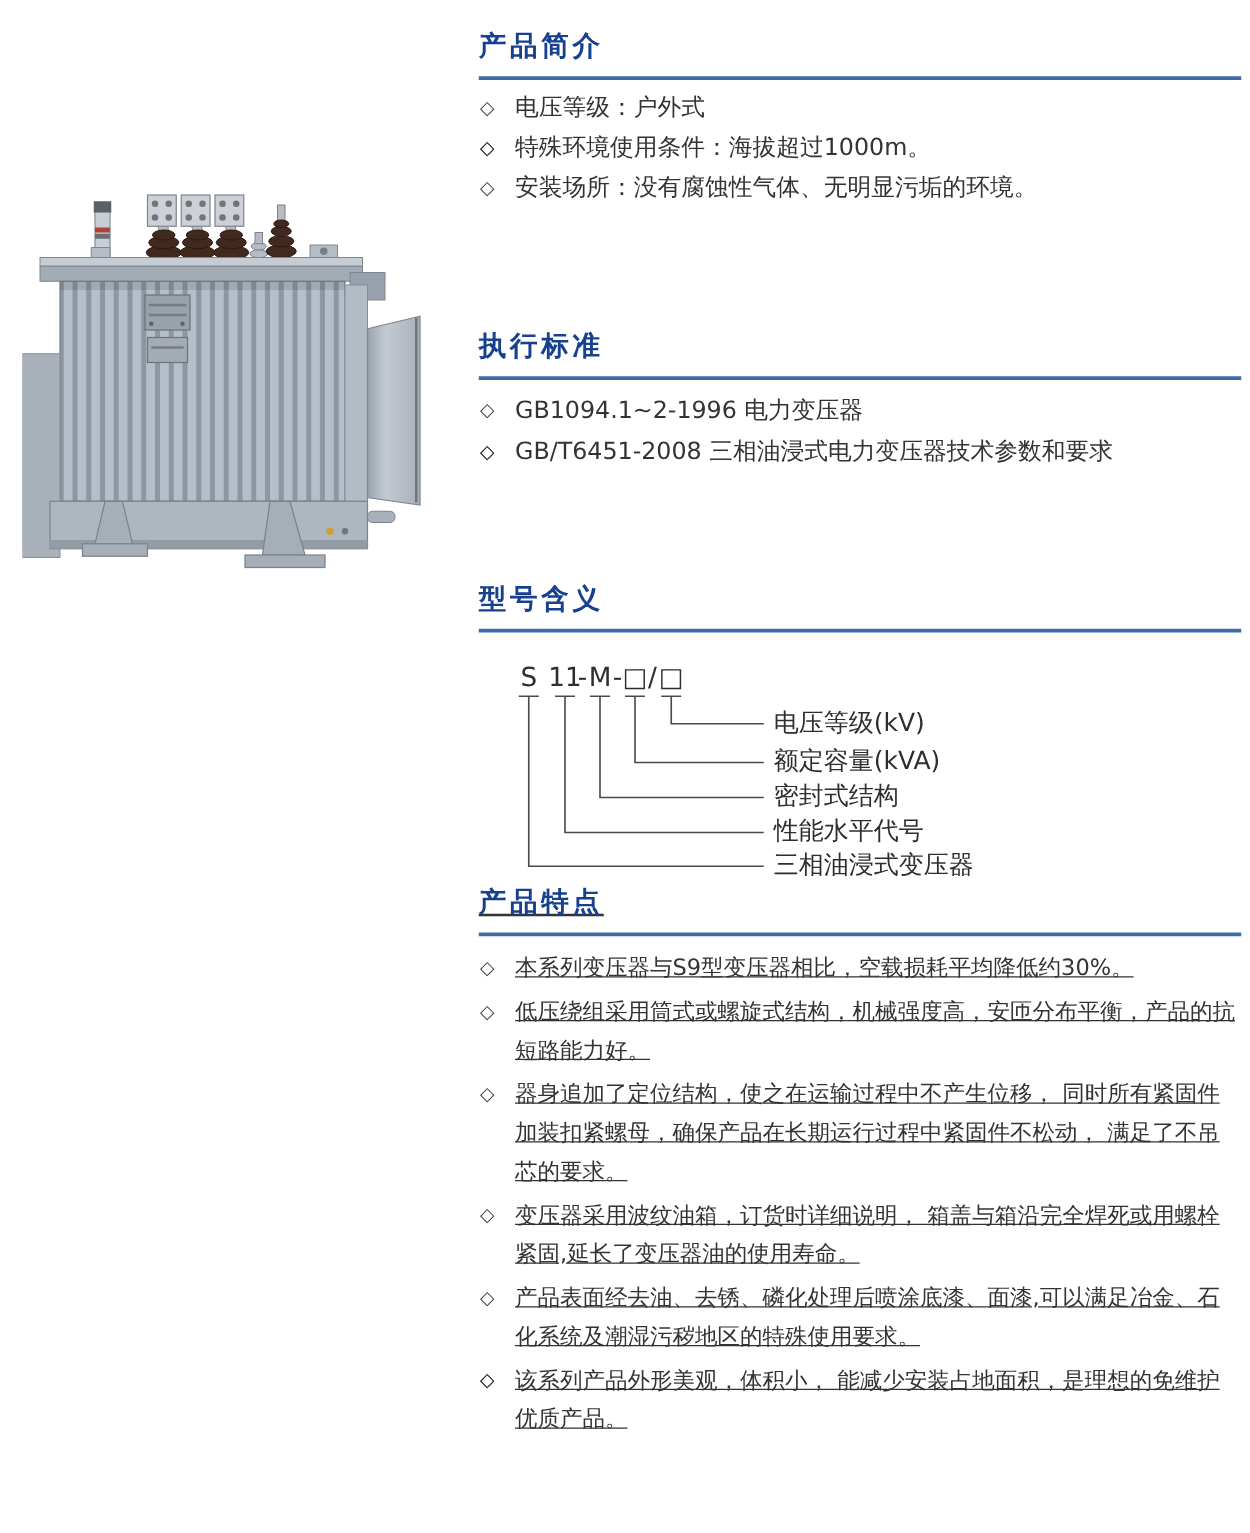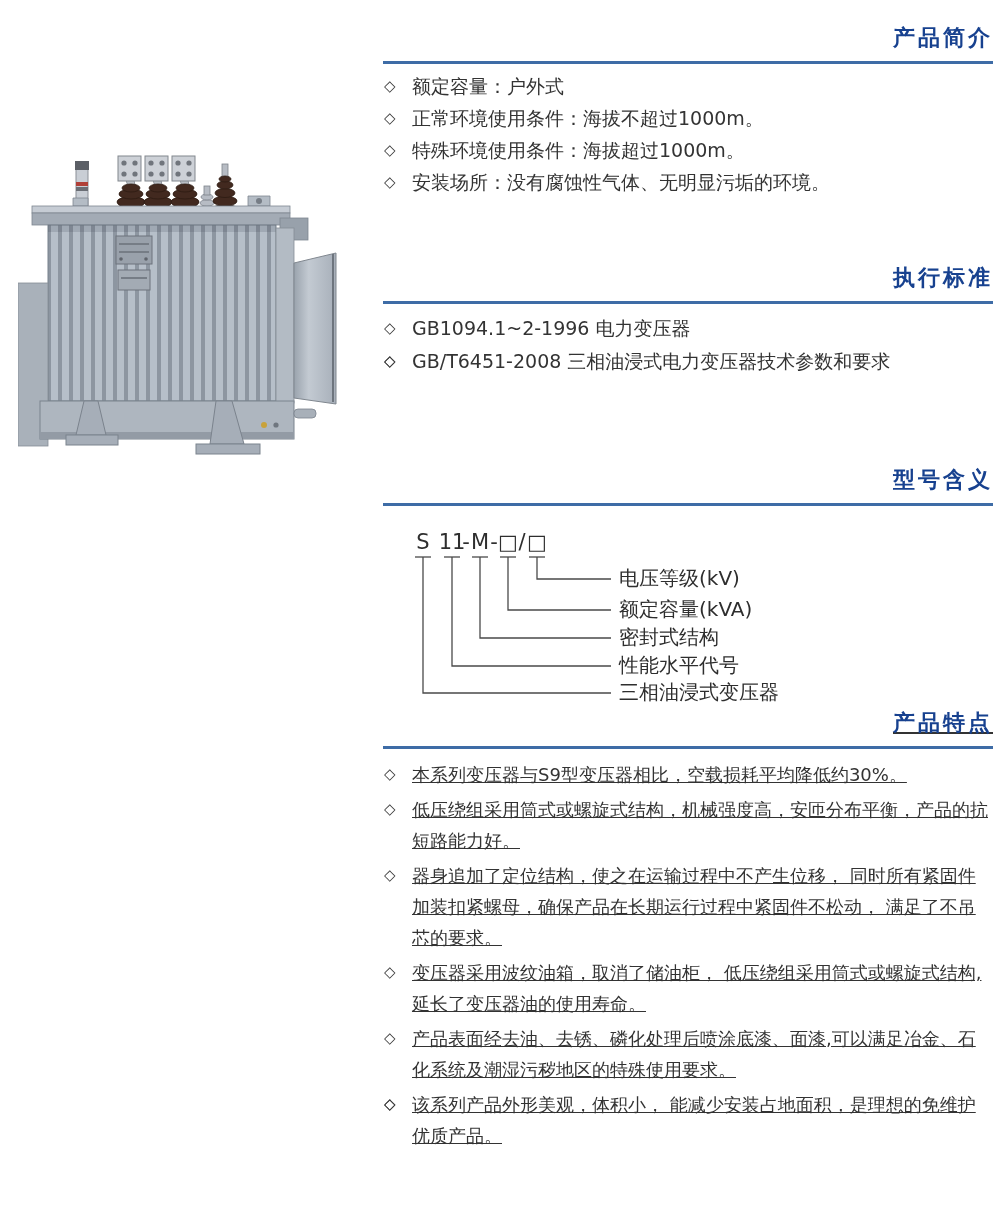--- a/index.html
+++ b/index.html
@@ -19,21 +19,21 @@
   
   .content { position: absolute; left: 383px; top: 0; width: 610px; height: 1226px; }
   .sec { position: absolute; left: 0; width: 610px; }
   #sec-intro     { top: 24px; }
   #sec-standards { top: 264px; }
   #sec-model     { top: 466px; }
   #sec-features  { top: 709px; text-decoration: underline; }
 
   .sec h2 {
     font-size: 22px; line-height: 28px; font-weight: bold;
-    color: #17418f; letter-spacing: 3px; text-align: right;
+    color: #17418f; letter-spacing: 3px;
   }
   .rule { height: 3px; background: #3e6ca6; margin-top: 9px; }
 
   .rows { margin-top: 6px; }
   .row { position: relative; padding-left: 29px; font-size: 19px; line-height: 32px; }
   .row .dm {
     position: absolute; left: 1px; top: 0;
     font-size: 15px; color: #3a3a3a;
   }
   .rows-std { margin-top: 8px; }
@@ -189,25 +189,24 @@
   </figure>
 
   <main class="content">
 
     <section class="sec" id="sec-intro">
       <h2>产品简介</h2>
       <div class="rule"></div>
       <div class="rows">
         <div class="row">
           <span class="dm">◇</span>
-          <span>额定容量：户外式</span>
-        </div>
-        <div class="row">
-          <span class="dm">◇</span>
-          <span>正常环境使用条件：海拔不超过1000m。</span>
+          <span>电压等级：户外式</span>
+        </div>
+        <div class="row">
+          <span class="dm">◇</span>
         </div>
         <div class="row">
           <span class="dm">◇</span>
           <span>特殊环境使用条件：海拔超过1000m。</span>
         </div>
         <div class="row">
           <span class="dm">◇</span>
           <span>安装场所：没有腐蚀性气体、无明显污垢的环境。</span>
         </div>
       </div>
@@ -280,21 +279,21 @@
         <div class="row">
           <span class="dm">◇</span>
           <span>低压绕组采用筒式或螺旋式结构，机械强度高，安匝分布平衡，产品的抗短路能力好。</span>
         </div>
         <div class="row">
           <span class="dm">◇</span>
           <span>器身追加了定位结构，使之在运输过程中不产生位移， 同时所有紧固件加装扣紧螺母，确保产品在长期运行过程中紧固件不松动， 满足了不吊芯的要求。</span>
         </div>
         <div class="row">
           <span class="dm">◇</span>
-          <span>变压器采用波纹油箱，取消了储油柜， 低压绕组采用筒式或螺旋式结构,延长了变压器油的使用寿命。</span>
+          <span>变压器采用波纹油箱，订货时详细说明， 箱盖与箱沿完全焊死或用螺栓紧固,延长了变压器油的使用寿命。</span>
         </div>
         <div class="row">
           <span class="dm">◇</span>
           <span>产品表面经去油、去锈、磷化处理后喷涂底漆、面漆,可以满足冶金、石化系统及潮湿污秽地区的特殊使用要求。</span>
         </div>
         <div class="row">
           <span class="dm">◇</span>
         </div>
         <div class="row">
           <span class="dm">◇</span>

